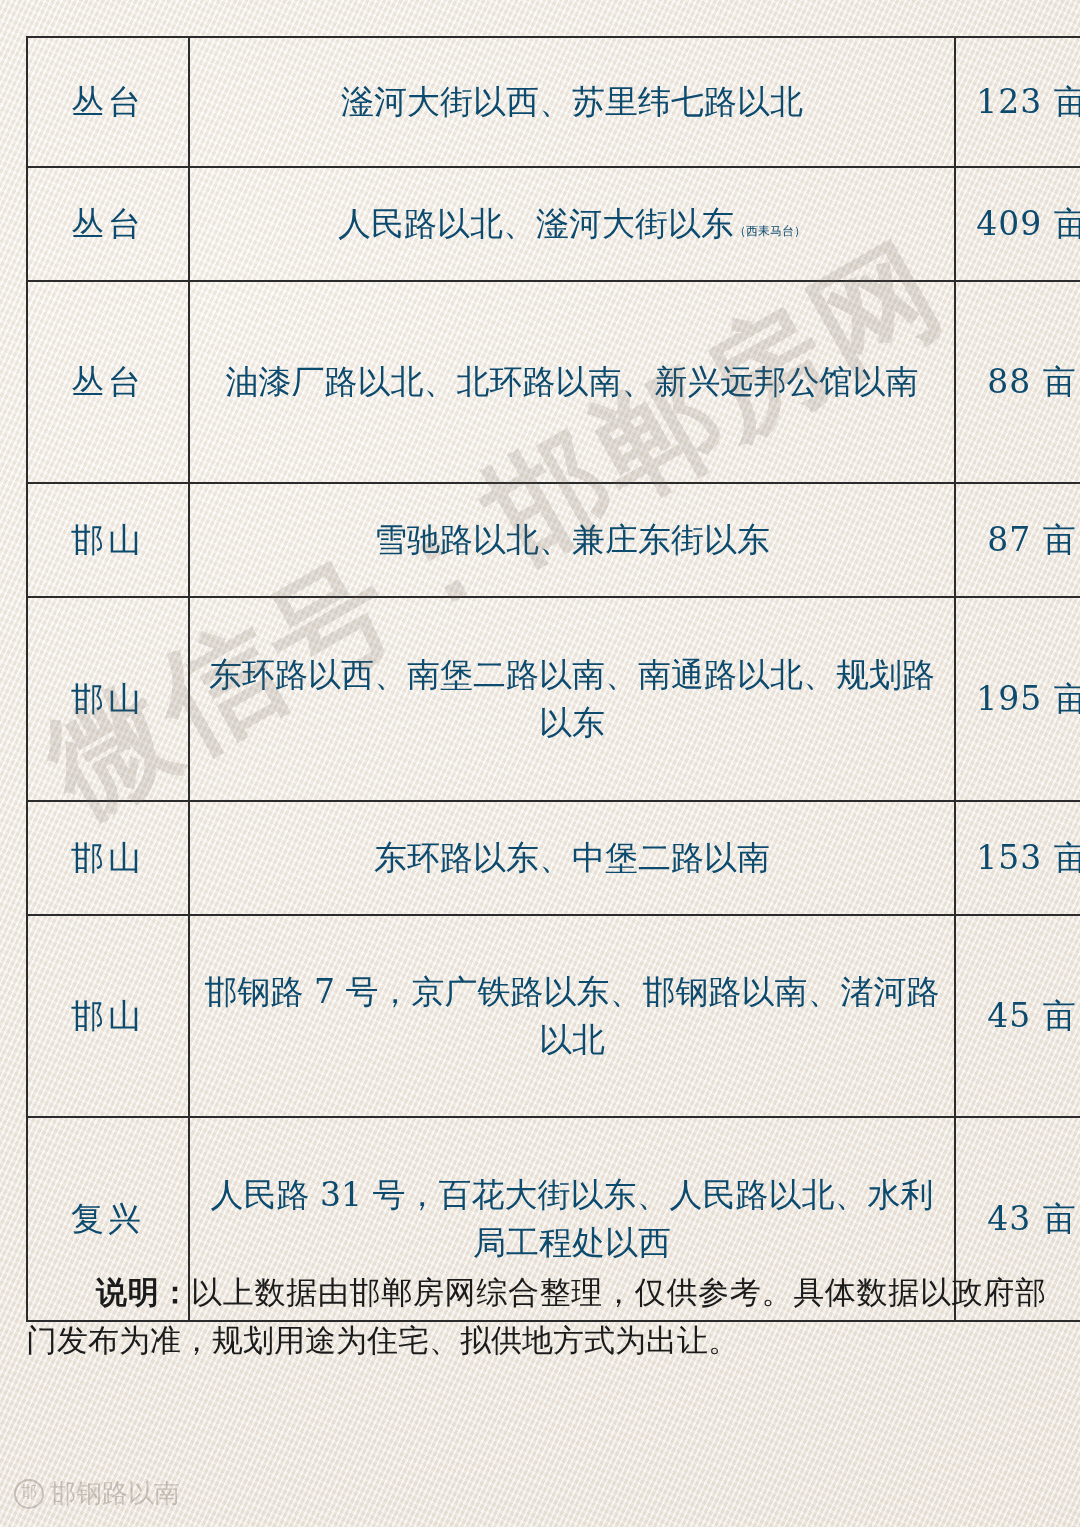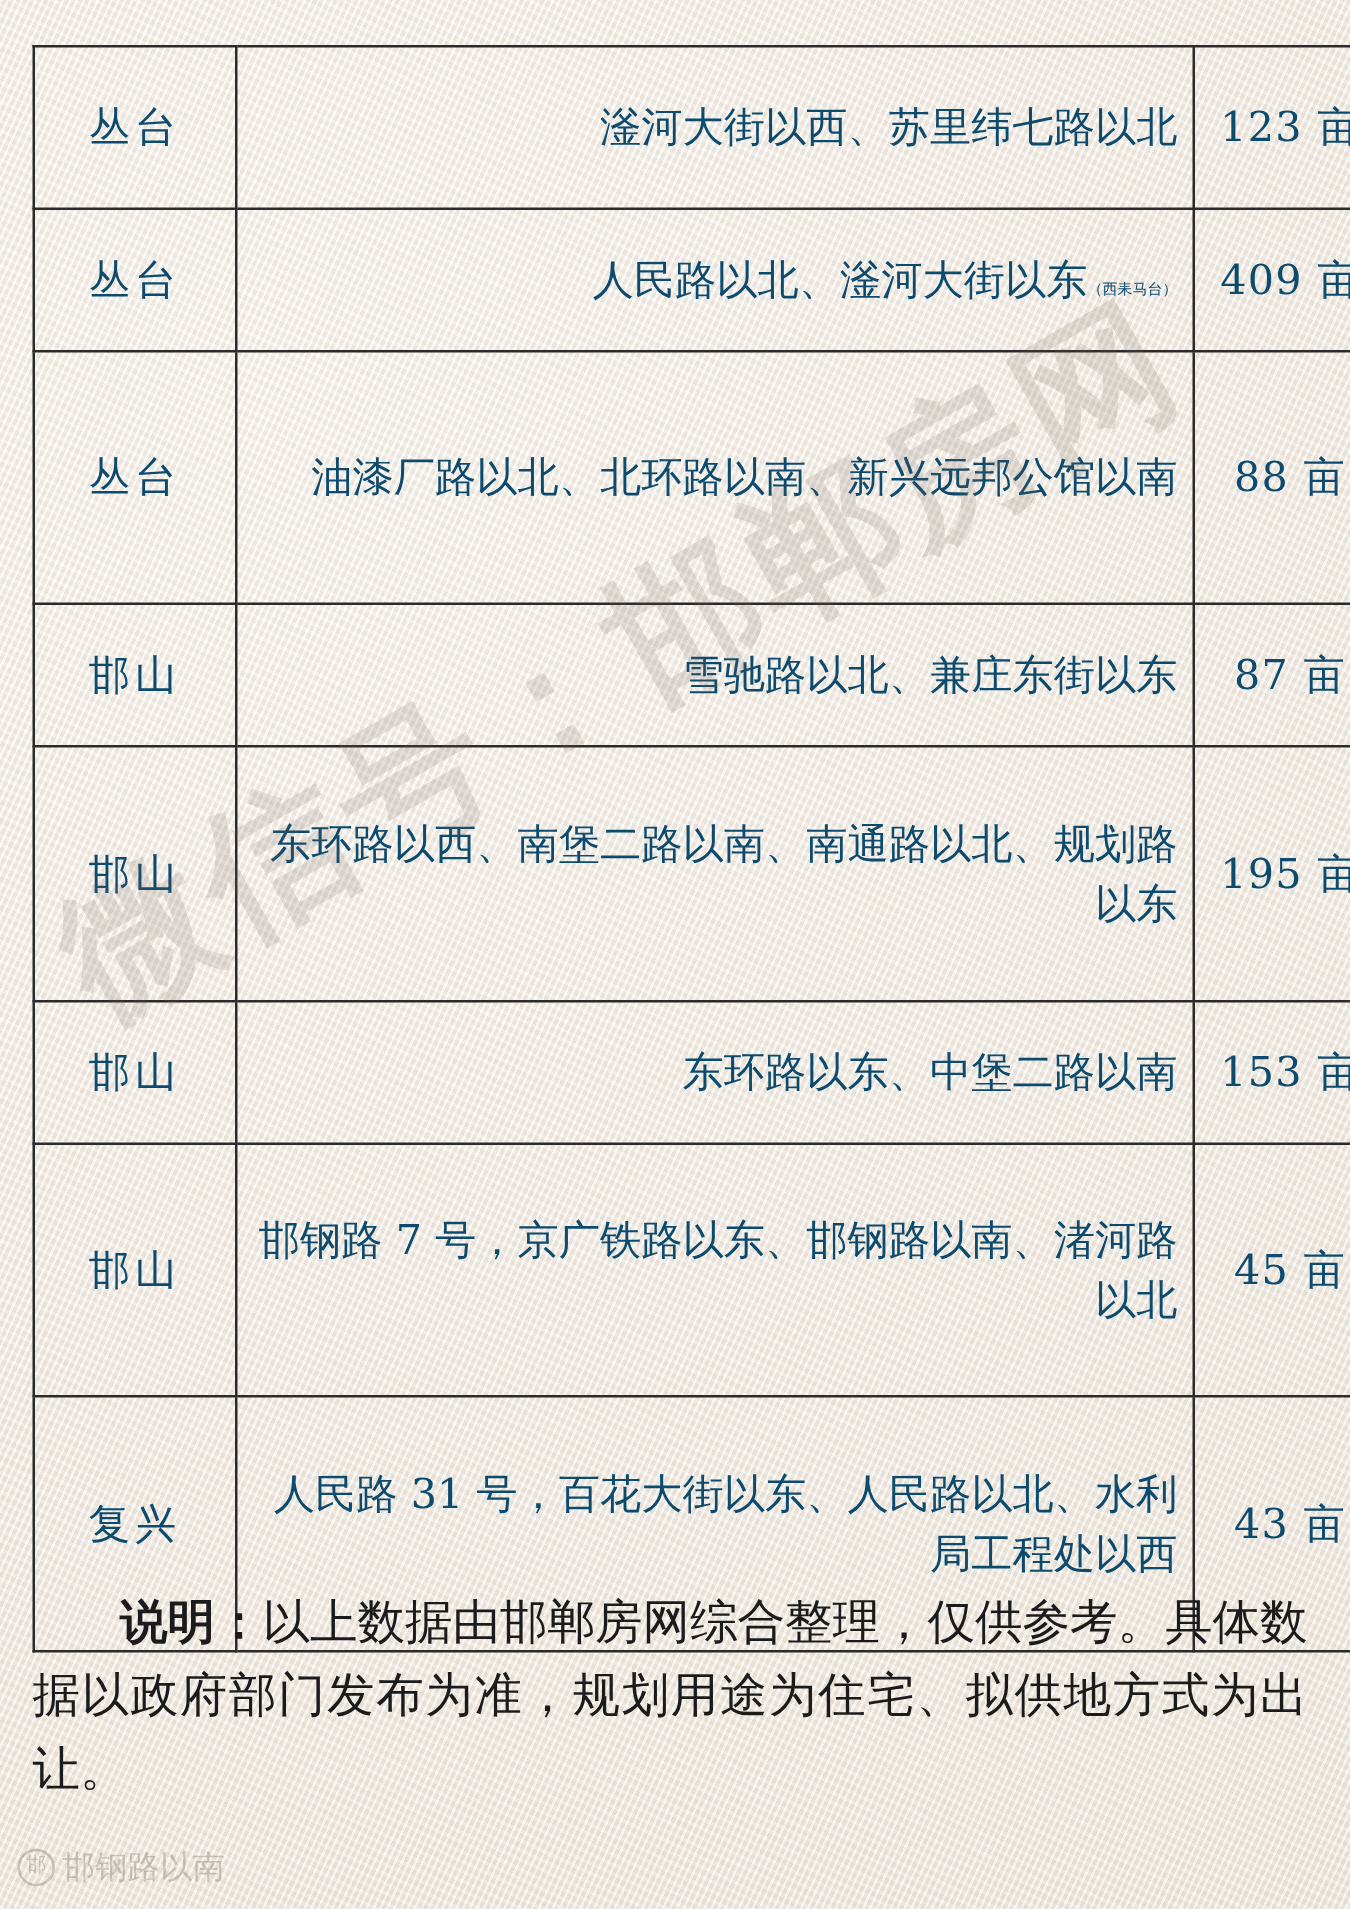--- a/index.html
+++ b/index.html
@@ -86,21 +86,20 @@
     background: transparent;
   }
   table.land-table td.col-district {
     width: 148px;
     letter-spacing: 4px;
   }
   table.land-table td.col-desc {
     width: 740px;
     padding-left: 12px;
     padding-right: 12px;
-    text-align: right;
   }
   table.land-table td.col-area {
     width: 140px;
     letter-spacing: 1px;
     white-space: nowrap;
   }
   table.land-table tr.r1 td { height: 108px; }
   table.land-table tr.r2 td { height: 92px; }
   table.land-table tr.r3 td { height: 180px; }
   table.land-table tr.r4 td { height: 92px; }
@@ -113,21 +112,21 @@
     font-size: 12px;
     letter-spacing: 0px;
     margin-top: 14px;
   }
   
   .note {
     position: absolute;
     left: 26px;
     top: 1268px;
     width: 1020px;
-    font-size: 38px;
+    font-size: 31px;
     line-height: 1.55;
     color: #1b1b1b;
     text-indent: 70px;
     text-align: justify;
     font-family: "DejaVu Serif", "Liberation Serif", serif;
     z-index: 4;
   }
   .note b { font-weight: bold; }
   
   .corner-logo {

